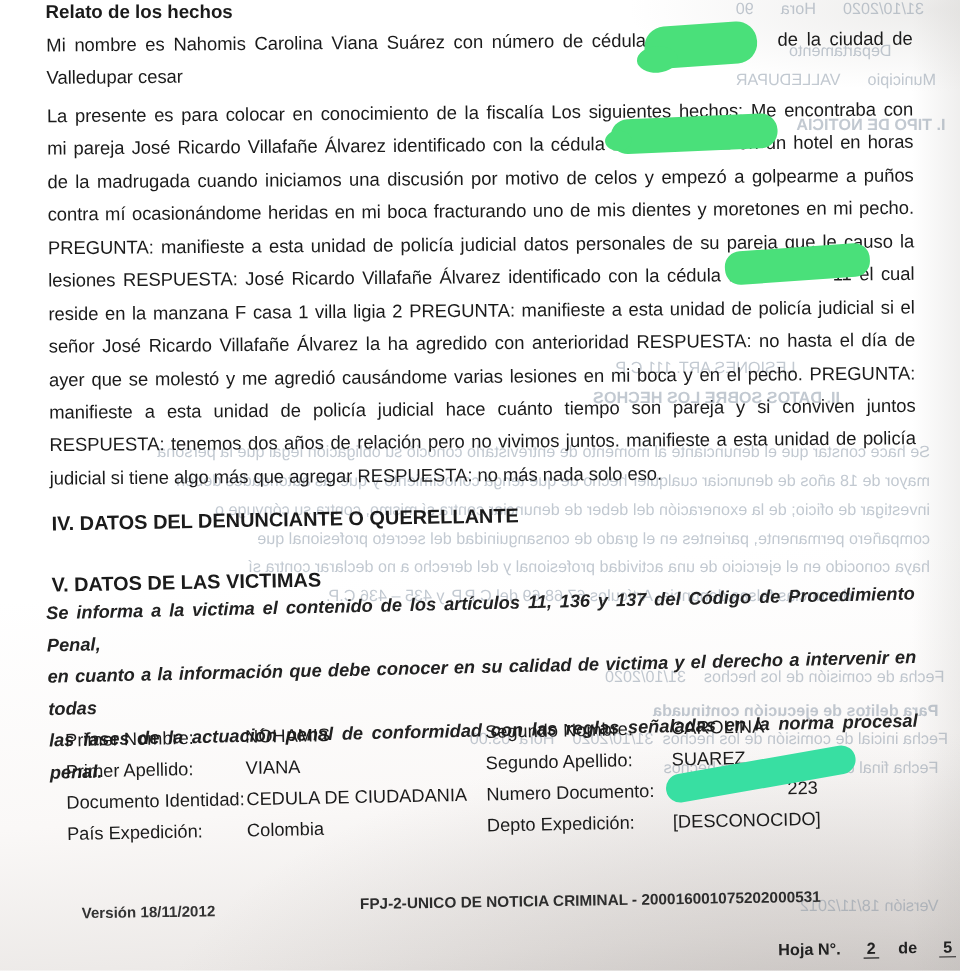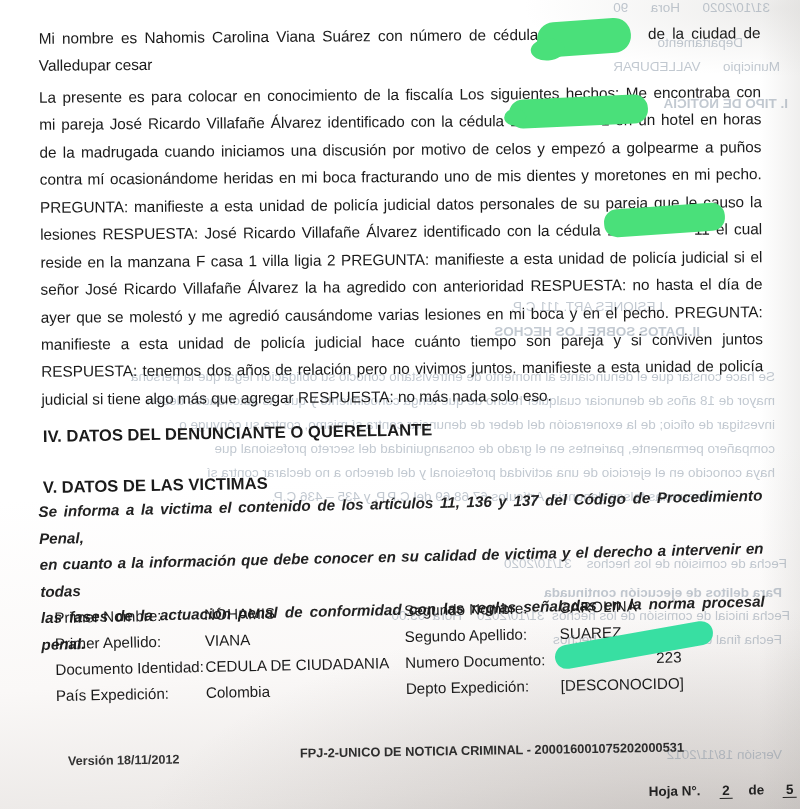--- a/index.html
+++ b/index.html
@@ -90,20 +90,21 @@
       <div class="idx-9">compañero permanente, parientes en el grado de consanguinidad del secreto profesional que</div>
       <div class="idx-10">haya conocido en el ejercicio de una actividad profesional y del derecho a no declarar contra sí</div>
       <div class="idx-11">denuncias falsas denuncia. Artículos 67 68 69 del C.P.P. y 435 – 436 C.P.</div>
       <div class="idx-12">Fecha de comisión de los hechos    31/10/2020</div>
       <div class="idx-13">Para delitos de ejecución continuada</div>
       <div class="idx-14">Fecha inicial de comisión de los hechos  31/10/2020    Hora  03:00</div>
       <div class="idx-15">Fecha final de comisión de los hechos</div>
       <div class="idx-16">Versión 18/11/2012</div>
     </div>
 
+  <div class="h-relato">Relato de los hechos</div>
 
   <div class="story">
       <div class="idx-0">Mi nombre es Nahomis Carolina Viana Suárez con número de cédula 1&nbsp;&nbsp;&nbsp;&nbsp;&nbsp;&nbsp;&nbsp;&nbsp;&nbsp;&nbsp;&nbsp;&nbsp;&nbsp;de la ciudad de</div>
       <div class="idx-1">Valledupar cesar</div>
       <div class="idx-2">La presente es para colocar en conocimiento  de la fiscalía Los siguientes hechos: Me encontraba con</div>
       <div class="idx-3">mi pareja José Ricardo Villafañe Álvarez identificado con la cédula 1&nbsp;&nbsp;&nbsp;&nbsp;&nbsp;&nbsp;&nbsp;&nbsp;&nbsp;&nbsp;&nbsp;&nbsp;&nbsp;&nbsp;1 en un hotel en horas</div>
       <div class="idx-4">de la madrugada cuando iniciamos una discusión por motivo de celos y empezó a golpearme a puños</div>
       <div class="idx-5">contra mí ocasionándome heridas en mi boca fracturando uno de mis dientes y moretones en mi pecho.</div>
       <div class="idx-6">PREGUNTA: manifieste a esta unidad de policía judicial datos personales de su pareja que le causo la</div>
       <div class="idx-7">lesiones RESPUESTA: José Ricardo Villafañe Álvarez identificado con la cédula 1.&nbsp;&nbsp;&nbsp;&nbsp;&nbsp;&nbsp;&nbsp;&nbsp;&nbsp;&nbsp;&nbsp;&nbsp;11 el cual</div>

